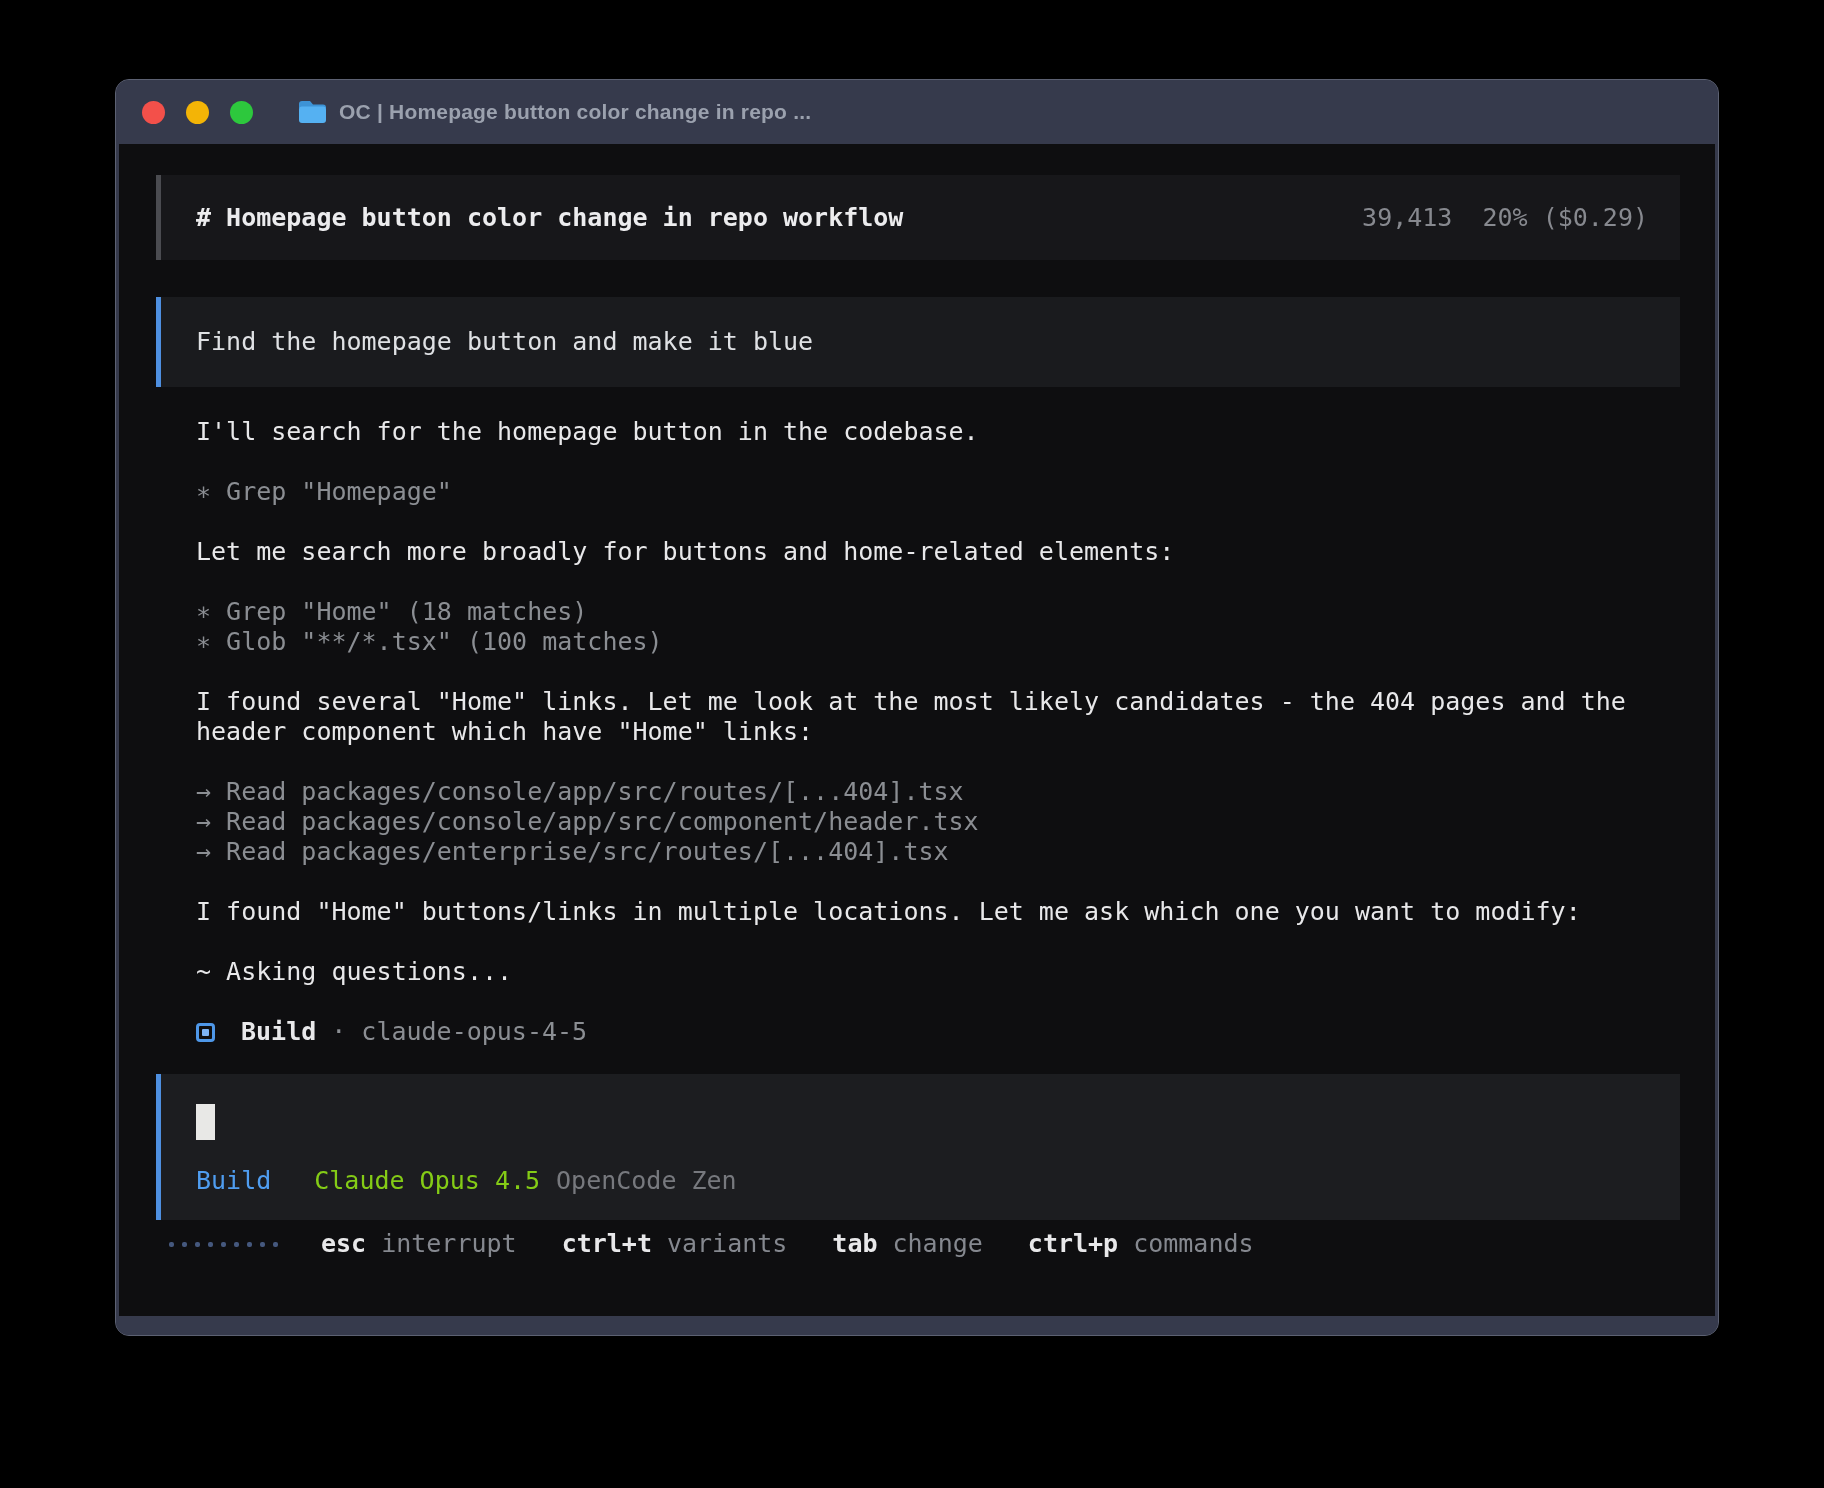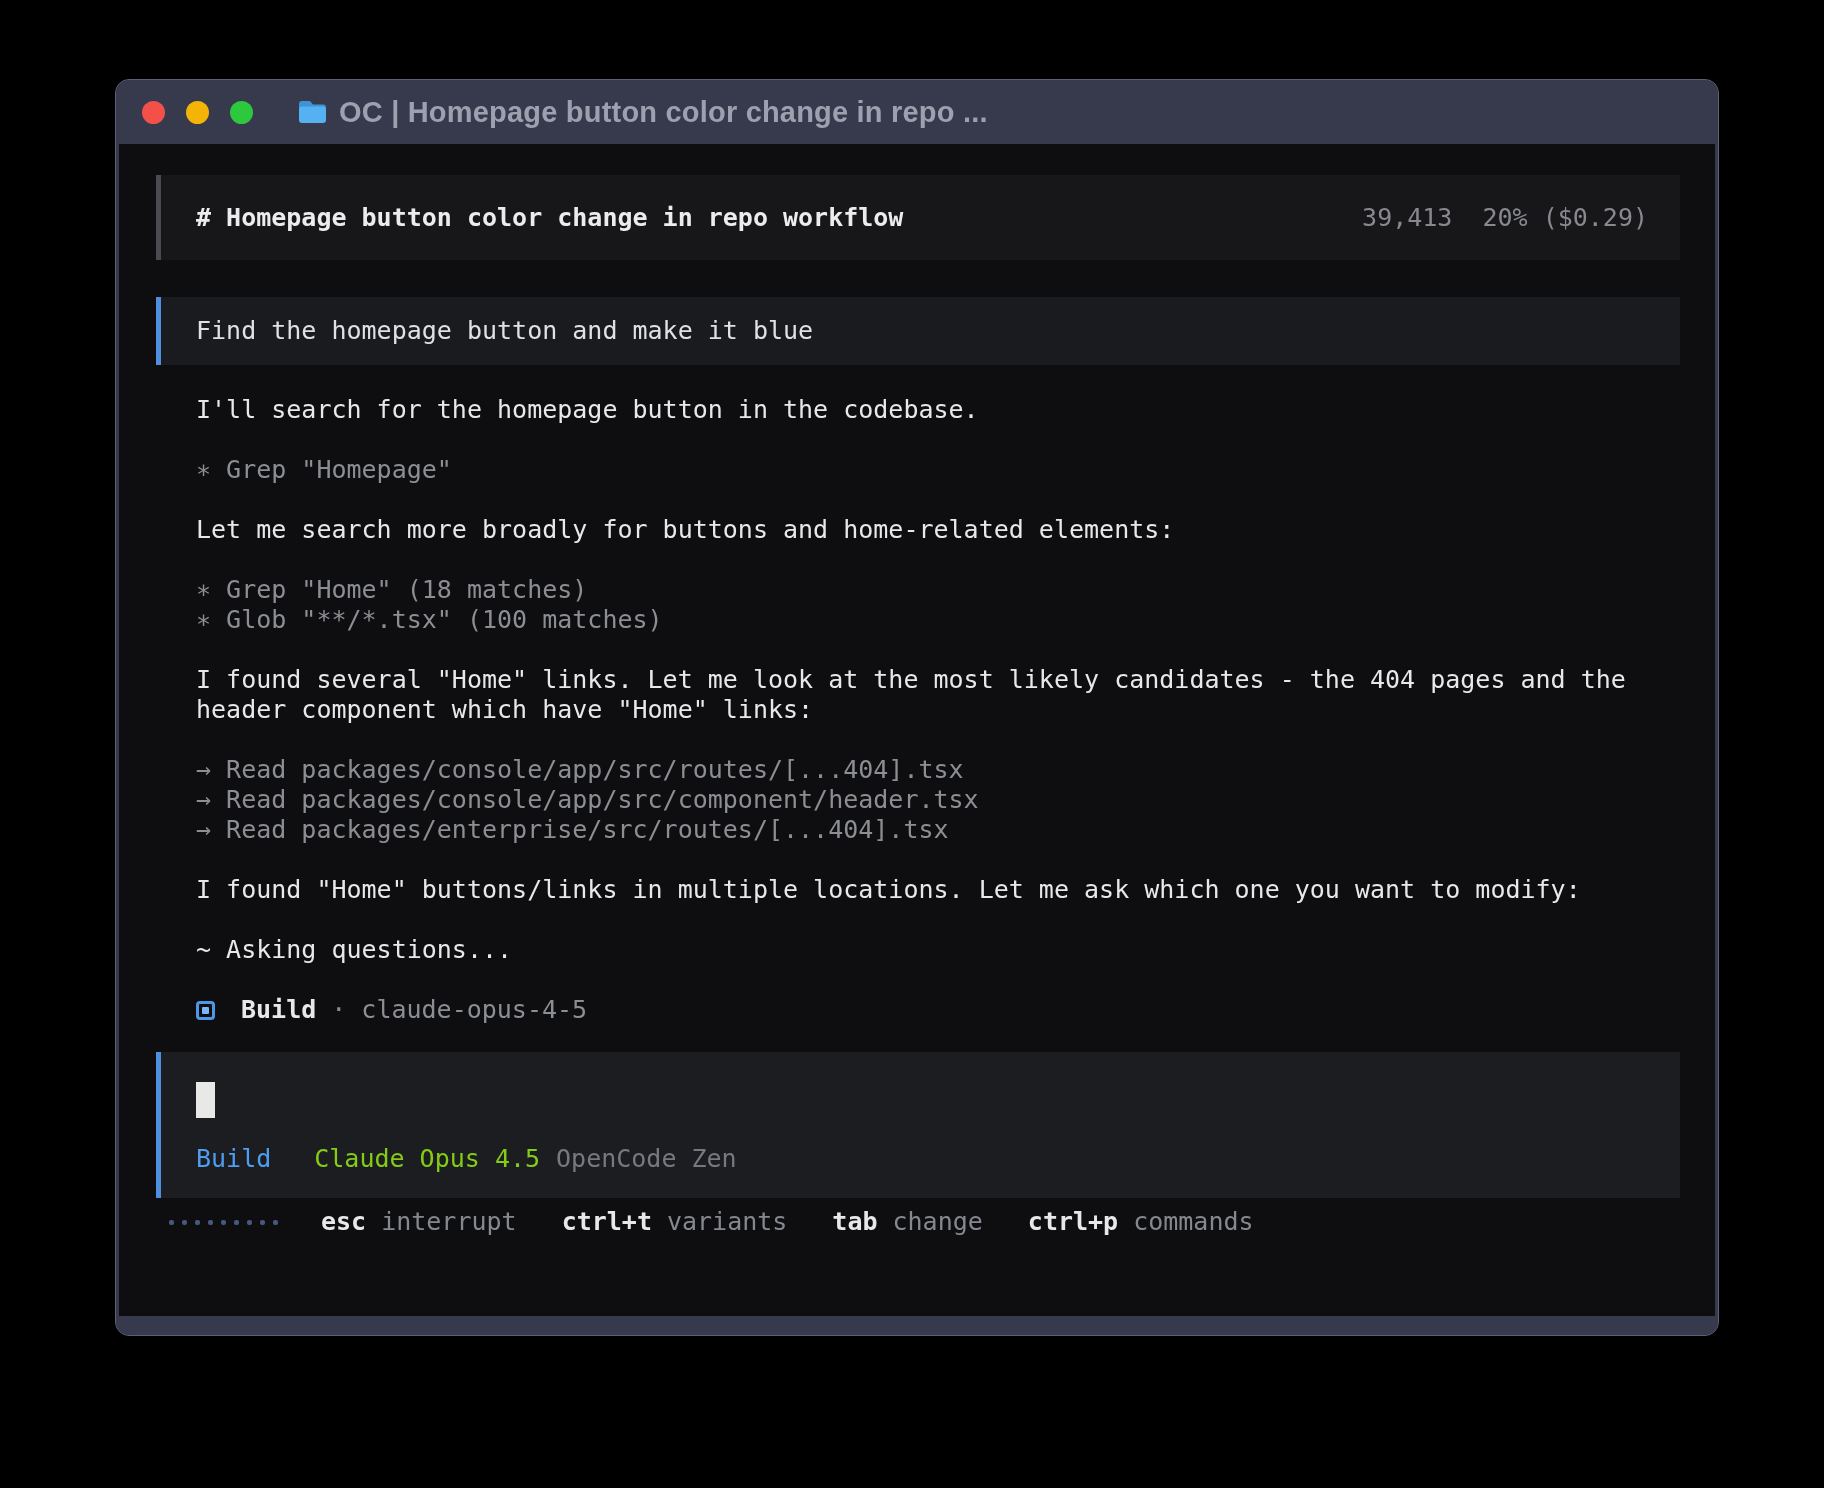--- a/index.html
+++ b/index.html
@@ -17,42 +17,42 @@
     display: flex; align-items: center; padding-left: 26px;
   }
   .traffic { display: flex; align-items: center; gap: 21px; }
   .light { width: 23px; height: 23px; border-radius: 50%; }
   .light.red { background: #f3504a; }
   .light.yellow { background: #f3b406; }
   .light.green { background: #2dc83d; }
   .folder { margin-left: 44px; width: 30px; height: 24px; }
   .win-title {
     margin-left: 12px; font-family: "Liberation Sans", sans-serif;
-    font-weight: bold; font-size: 29px; color: #9ba1ae; letter-spacing: 0.2px;
+    font-weight: bold; font-size: 21px; color: #9ba1ae; letter-spacing: 0.2px;
     white-space: nowrap;
   }
 
   .terminal {
     flex: 1 1 auto; margin: 0 3px; background: #0e0e10;
     padding: 31px 35px 0 37px;
     font-size: 25px; line-height: 30px; color: #e8e8ea;
     overflow: hidden;
   }
   .window-bottom { height: 19px; flex: 0 0 19px; background: #363a4c; }
 
   .block { border-left: 5px solid #4a4b50; background: #17171a; }
   .session-header {
     height: 85px; display: flex; align-items: center; justify-content: space-between;
     padding: 0 32px 0 35px;
   }
   .session-title { font-weight: bold; color: #ececee; white-space: nowrap; }
   .session-stats { color: #87898f; display: flex; gap: 30px; white-space: nowrap; text-align: right; }
 
   .user-msg {
-    margin-top: 37px; height: 68px; background: #1a1b1e; border-left: 5px solid #4e8fe0;
+    margin-top: 37px; height: 90px; background: #1a1b1e; border-left: 5px solid #4e8fe0;
     display: flex; align-items: center; padding-left: 35px; color: #dfe1e4;
   }
 
   .conv { margin-left: 40px; width: 1492px; }
   .para { margin-top: 30px; color: #e8e8ea; white-space: pre-wrap; word-break: break-word; }
   .tool-line { color: #8b8e93; white-space: pre; }
   .tool-group { margin-top: 30px; }
 
   .agent-line { margin-top: 30px; display: flex; align-items: center; }
   .agent-badge {

